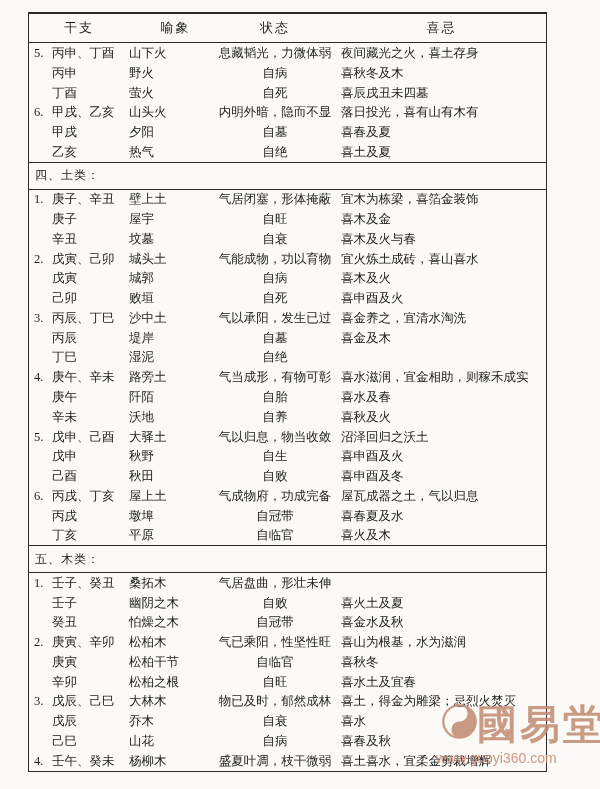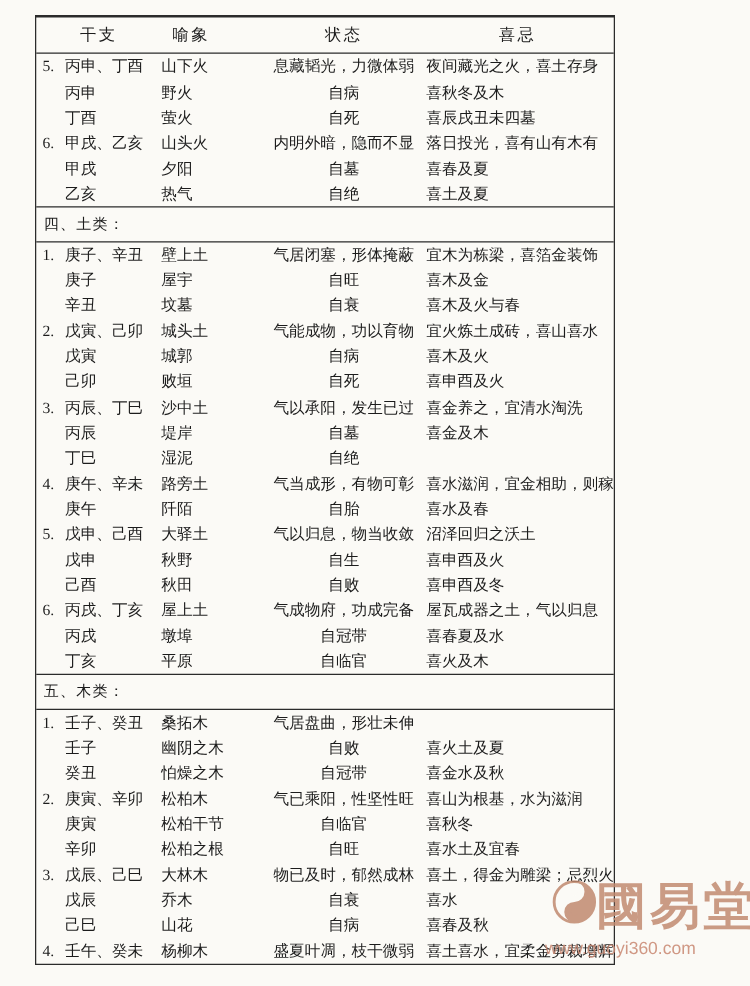--- a/index.html
+++ b/index.html
@@ -6,21 +6,21 @@
   .page{
     position:relative;
     width:600px;height:789px;
     background:#fbfaf6;
     font-family:"Liberation Serif","DejaVu Serif",serif;
     color:#1c1c1c;
     overflow:hidden;
   }
   .ntable{
     position:absolute;left:28px;top:12px;
-    width:464px;height:760px;
+    width:519px;height:760px;
     box-sizing:border-box;
     border:1.6px solid #2b2b2b;
     border-top-width:2.4px;
     display:flex;flex-direction:column;
     background:transparent;
   }
   .thead{
     flex:1.35;
     display:flex;align-items:center;
     border-bottom:1.8px solid #2b2b2b;
@@ -40,21 +40,21 @@
     display:flex;align-items:center;
     font-size:12.5px;
     line-height:1;
   }
   .c1{width:100px;display:flex;align-items:center;padding-left:5px;box-sizing:border-box;white-space:nowrap;}
   .num{display:inline-block;width:18px;flex:0 0 18px;}
   .c2{width:84px;flex:0 0 84px;white-space:nowrap;}
   .c3{width:124px;flex:0 0 124px;text-align:center;white-space:nowrap;}
   .c4{flex:1;padding-left:4px;padding-right:3px;white-space:nowrap;overflow:hidden;}
   .h1{width:100px;flex:0 0 100px;text-align:center;letter-spacing:2px;}
-  .h2{width:84px;flex:0 0 84px;text-align:left;padding-left:9px;letter-spacing:2px;box-sizing:border-box;}
+  .h2{width:84px;flex:0 0 84px;text-align:center;padding-left:9px;letter-spacing:2px;box-sizing:border-box;}
   .h3{width:124px;flex:0 0 124px;text-align:center;letter-spacing:2px;}
   .h4{flex:1;text-align:center;letter-spacing:2px;}
   
   .wm-brand{
     position:absolute;left:477px;top:697px;
     font-size:40px;font-weight:600;
     letter-spacing:3px;
     color:rgba(193,138,112,0.85);
     font-family:"Liberation Serif","DejaVu Serif",serif;
     z-index:5;white-space:nowrap;
@@ -250,20 +250,29 @@
   <div class="trow">
     <div class="c1">
       <span class="num"></span>
       <span>庚午</span>
     </div>
     <div class="c2">阡陌</div>
     <div class="c3">自胎</div>
     <div class="c4">喜水及春</div>
   </div>
 
+  <div class="trow">
+    <div class="c1">
+      <span class="num"></span>
+      <span>辛未</span>
+    </div>
+    <div class="c2">沃地</div>
+    <div class="c3">自养</div>
+    <div class="c4">喜秋及火</div>
+  </div>
 
   <div class="trow">
     <div class="c1">
       <span class="num">5.</span>
       <span>戊申、己酉</span>
     </div>
     <div class="c2">大驿土</div>
     <div class="c3">气以归息，物当收敛</div>
     <div class="c4">沼泽回归之沃土</div>
   </div>

